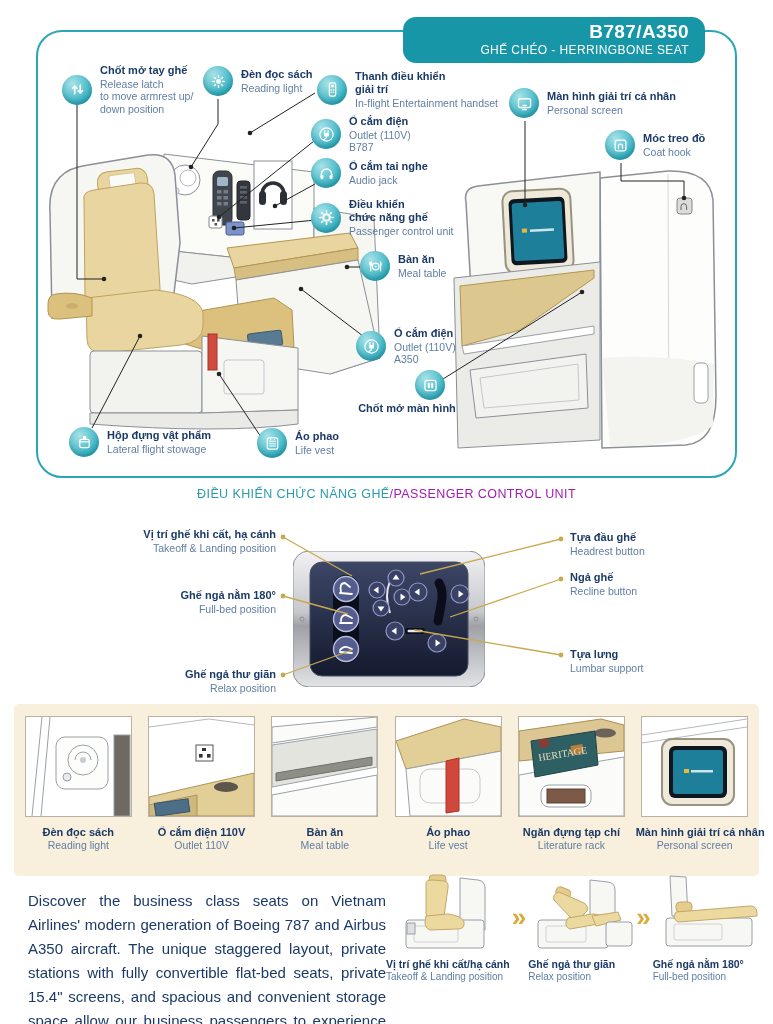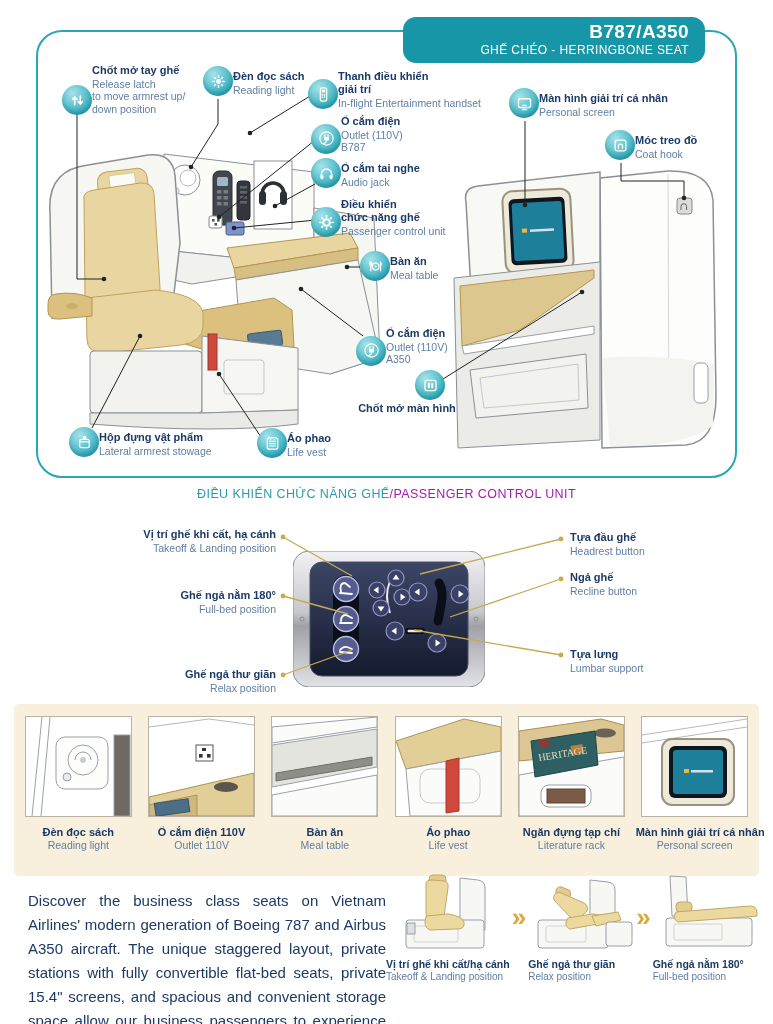--- a/index.html
+++ b/index.html
@@ -5,21 +5,21 @@
 *{margin:0;padding:0;box-sizing:border-box}
 html,body{background:#fff}
 body{font-family:"Liberation Sans",sans-serif;color:#1c3a67}
 .page{position:relative;width:773px;height:1024px;background:#fff;overflow:hidden}
 .panel{position:absolute;left:36px;top:30px;width:701px;height:448px;border:2px solid #2aa6b5;border-radius:26px;z-index:0}
 .badge{position:absolute;left:403px;top:17px;width:302px;height:46px;background:#1796a8;border-radius:13px;color:#fff;text-align:right;padding:4px 16px 0 0;line-height:1.18;z-index:5}
 .badge .l1{font-size:19px;font-weight:bold;letter-spacing:.4px}
 .badge .l2{font-size:12px;letter-spacing:.4px}
 .artwork{position:absolute;z-index:1}
 .connectors{position:absolute;left:0;top:0;width:773px;height:1024px;z-index:3;pointer-events:none}
-.callout{position:absolute;display:flex;align-items:flex-end;z-index:4}
+.callout{position:absolute;display:flex;gap:8px;align-items:center;z-index:4}
 .callout .txt{max-width:180px}
 .ico{flex:0 0 30px;width:30px;height:30px;border-radius:50%;background:radial-gradient(circle at 35% 28%,#a6e2e8,#5fc3cf 45%,#1f9fb1 82%);display:flex;align-items:center;justify-content:center;box-shadow:inset 0 -3px 4px rgba(0,70,80,.2)}
 .ico svg{width:19px;height:19px;display:block}
 .c-vi{font-size:11px;font-weight:bold;color:#1c3a67;white-space:pre-line;line-height:1.18}
 .c-en{font-size:10.5px;color:#5f7ea4;white-space:pre-line;line-height:1.18;margin-top:1px}
 .icon-solo{position:absolute;z-index:4}
 .txt-solo{position:absolute;z-index:4;text-align:center}
 .pcu-title{position:absolute;left:0;top:487px;width:773px;text-align:center;font-size:12.5px;letter-spacing:.4px;z-index:2}
 .pcu-title .t-vi{color:#2a9bab}
 .pcu-title .t-en{color:#a21caf}
@@ -336,21 +336,21 @@
     <span class="ico">
         <svg viewBox="0 0 24 24">
           <use href="#i-light"></use>
         </svg>
       </span>
     <span class="txt">
         <div class="c-vi">Đèn đọc sách</div>
         <div class="c-en">Reading light</div>
       </span>
   </div>
-  <div class="callout" style="left:308px;top:70px">
+  <div class="callout" style="left:317px;top:70px">
     <span class="ico">
         <svg viewBox="0 0 24 24">
           <use href="#i-handset"></use>
         </svg>
       </span>
     <span class="txt" style="max-width:175px">
         <div class="c-vi">Thanh điều khiển
 giải trí</div>
         <div class="c-en">In-flight Entertainment handset</div>
       </span>
@@ -444,21 +444,21 @@
       </span>
   </div>
   <div class="callout" style="left:69px;top:427px">
     <span class="ico">
         <svg viewBox="0 0 24 24">
           <use href="#i-stow"></use>
         </svg>
       </span>
     <span class="txt">
         <div class="c-vi">Hộp đựng vật phẩm</div>
-        <div class="c-en">Lateral armrest stowage</div>
+        <div class="c-en">Lateral flight stowage</div>
       </span>
   </div>
   <div class="callout" style="left:257px;top:428px">
     <span class="ico">
         <svg viewBox="0 0 24 24">
           <use href="#i-vest"></use>
         </svg>
       </span>
     <span class="txt">
         <div class="c-vi">Áo phao</div>

